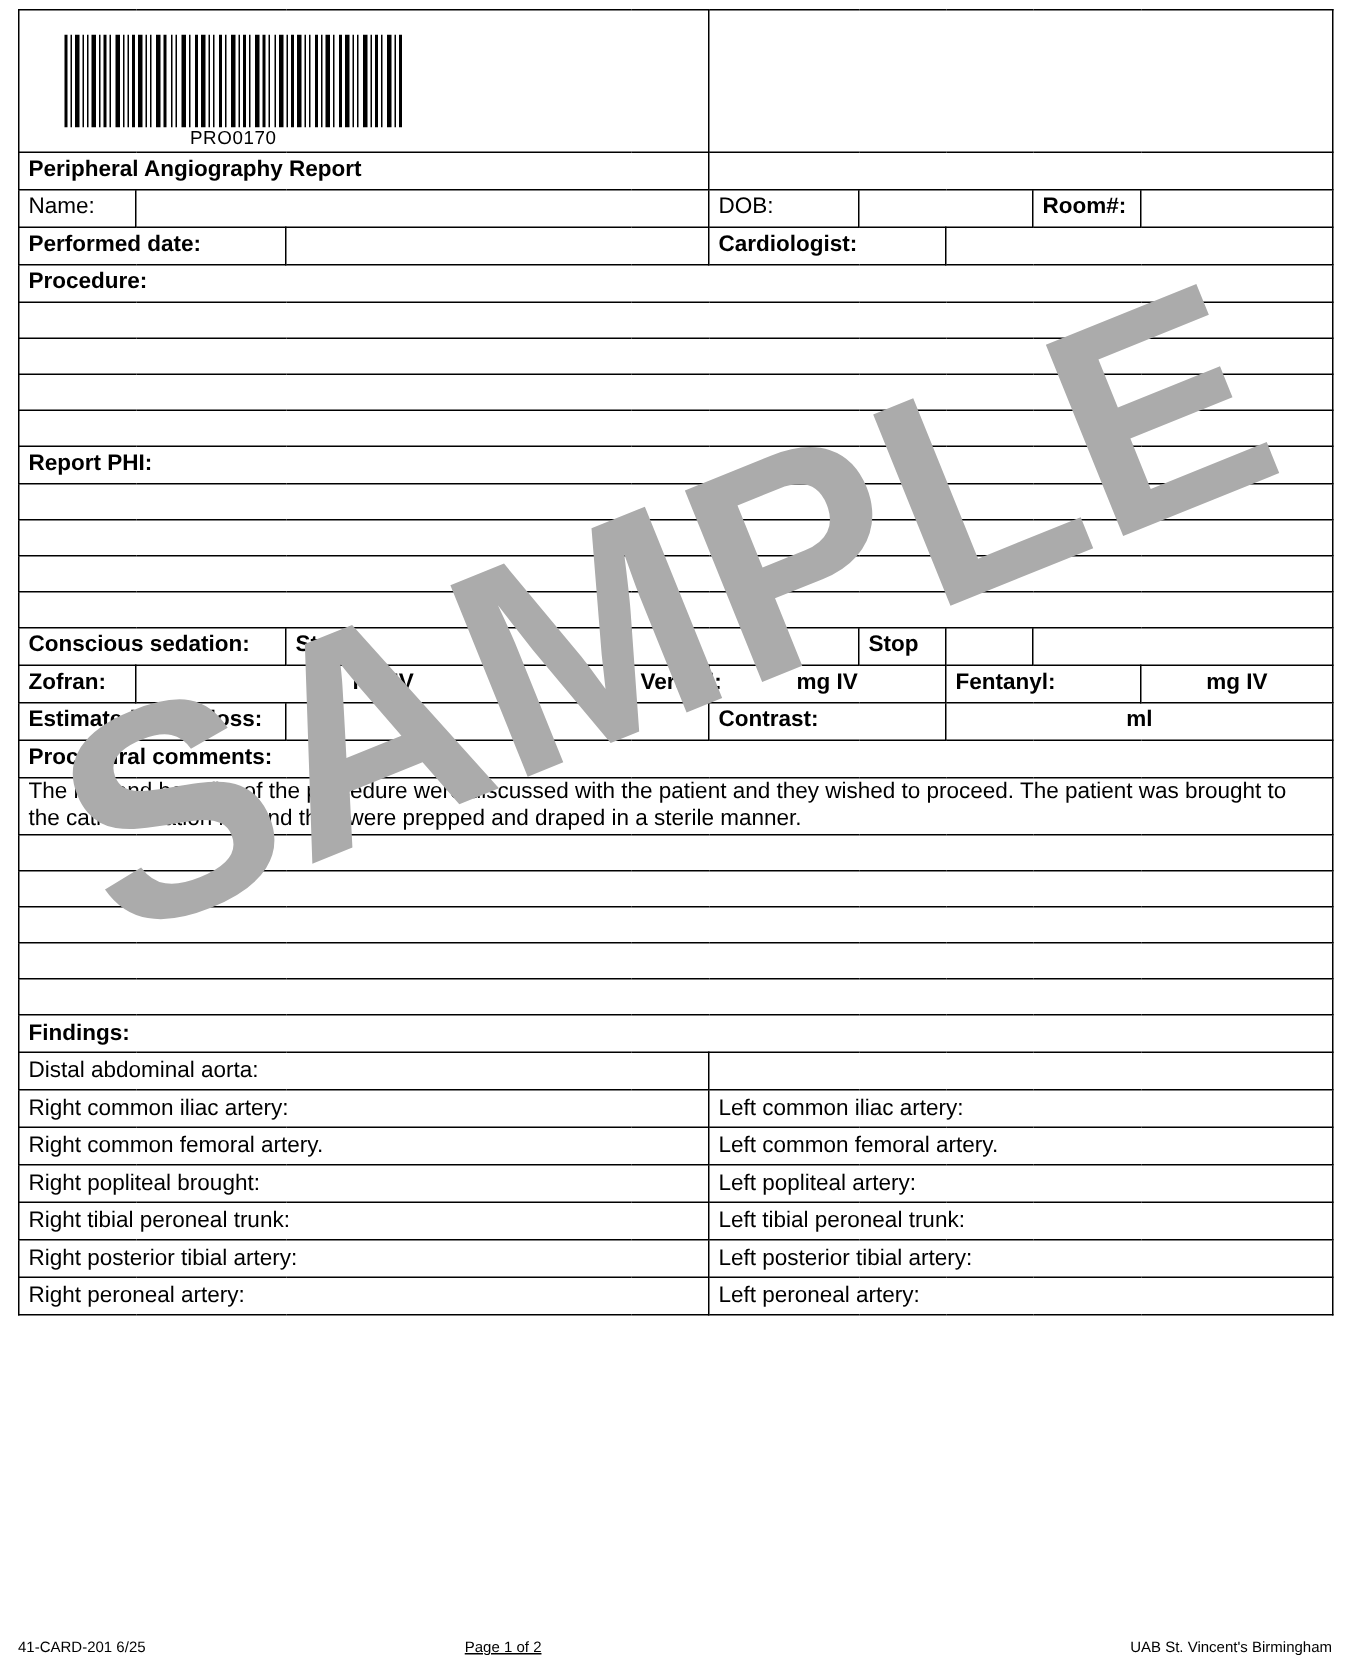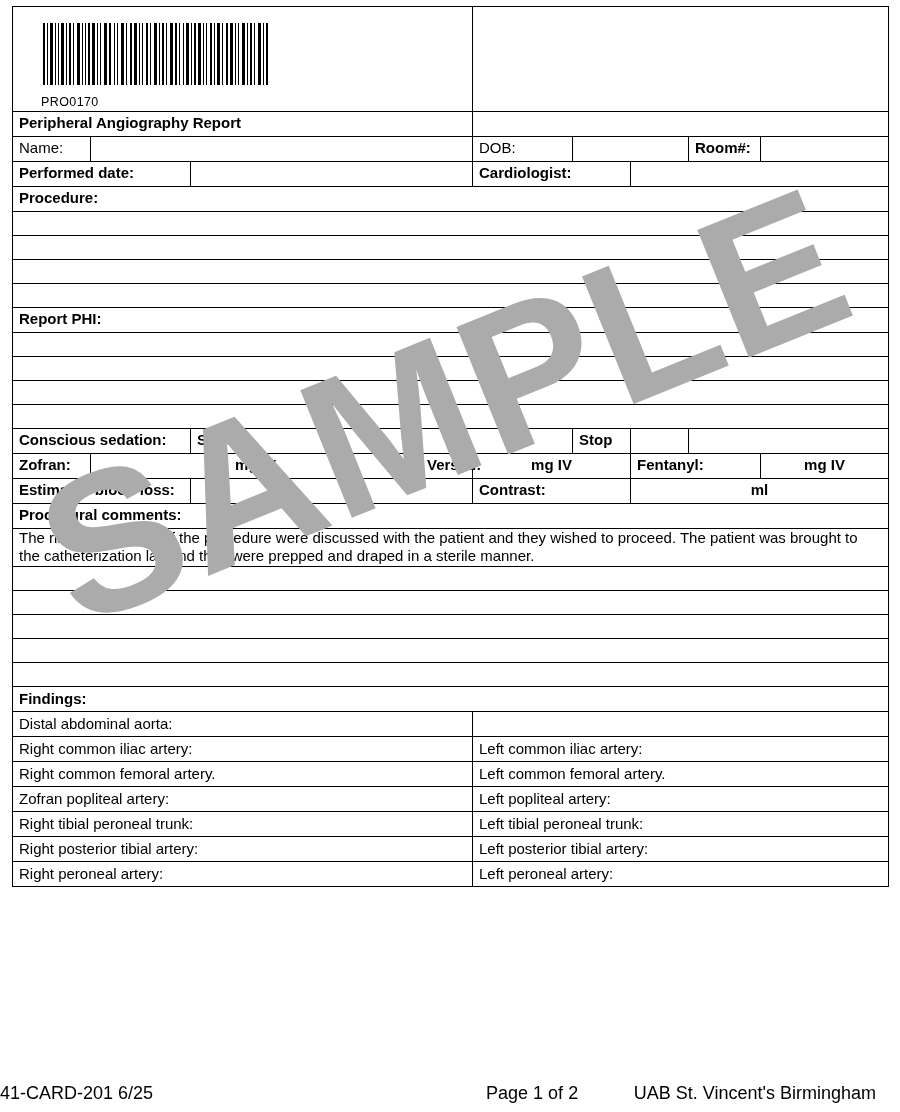--- a/index.html
+++ b/index.html
@@ -69,23 +69,23 @@
     padding-top: 16px;
     padding-left: 22px;
   }
   .barcode {
     height: 62px;
     width: 229px;
     display: block;
   }
   .barcode-num {
     font-size: 12.5px;
-    text-align: left;
+    text-align: center;
     width: 229px;
-    margin-top: 10px;
+    margin-top: 0;
     letter-spacing: 0.4px;
   }
   .title-cell {
     border-top: none;
     height: 38px;
   }
 
   
   .para-cell {
     height: 52px;
@@ -109,29 +109,29 @@
   .watermark text {
     font-family: "Liberation Sans", sans-serif;
     font-weight: bold;
     font-size: 200px;
     letter-spacing: 2px;
   }
 
   
   .footer {
     position: absolute;
-    left: 0;
+    left: 12px;
     bottom: 8px;
     width: 876px;
     display: flex;
-    font-size: 18px;
+    font-size: 10px;
     z-index: 60;
   }
   .footer-left { flex: 0 0 34%; text-align: left; }
-  .footer-center { flex: 0 0 32%; text-align: right; }
+  .footer-center { flex: 0 0 32%; text-align: left; text-decoration: underline; }
   .footer-right { flex: 1; text-align: right; }
 </style>
 </head>
 <body>
 
 <div class="page">
 
   <table class="form">
     <colgroup>
       <col style="width:78px">
@@ -327,21 +327,21 @@
 
     <tr>
       <td colspan="4">Right common iliac artery:</td>
       <td colspan="5">Left common iliac artery:</td>
     </tr>
     <tr>
       <td colspan="4">Right common femoral artery.</td>
       <td colspan="5">Left common femoral artery.</td>
     </tr>
     <tr>
-      <td colspan="4">Zofran popliteal artery:</td>
+      <td colspan="4">Right popliteal brought:</td>
       <td colspan="5">Left popliteal artery:</td>
     </tr>
     <tr>
       <td colspan="4">Right tibial peroneal trunk:</td>
       <td colspan="5">Left tibial peroneal trunk:</td>
     </tr>
     <tr>
       <td colspan="4">Right posterior tibial artery:</td>
       <td colspan="5">Left posterior tibial artery:</td>
     </tr>

